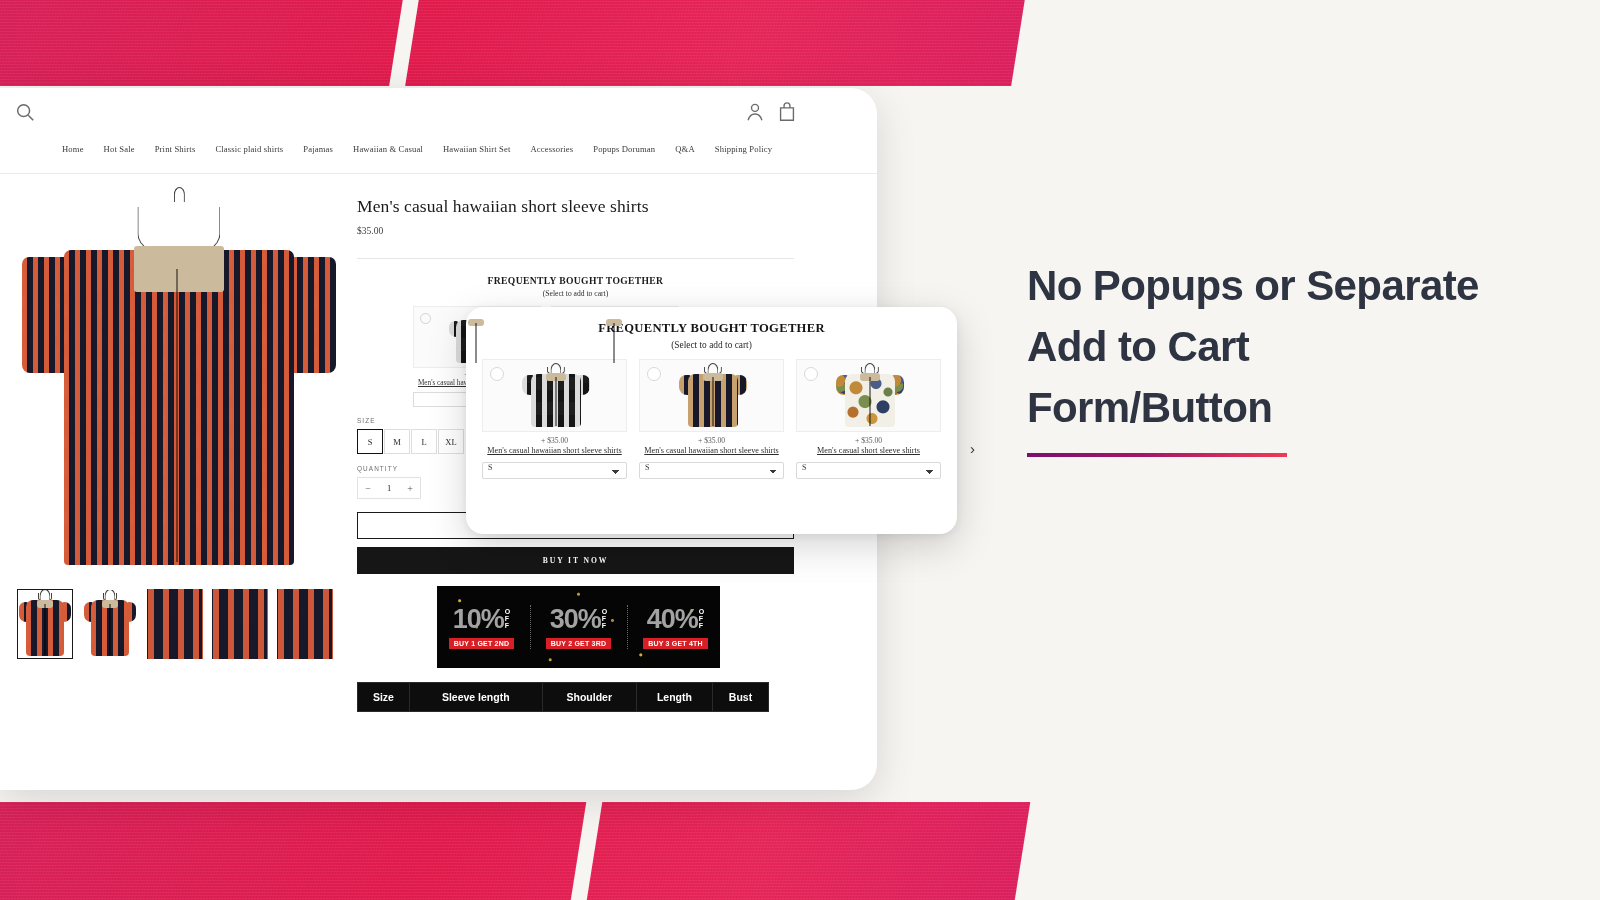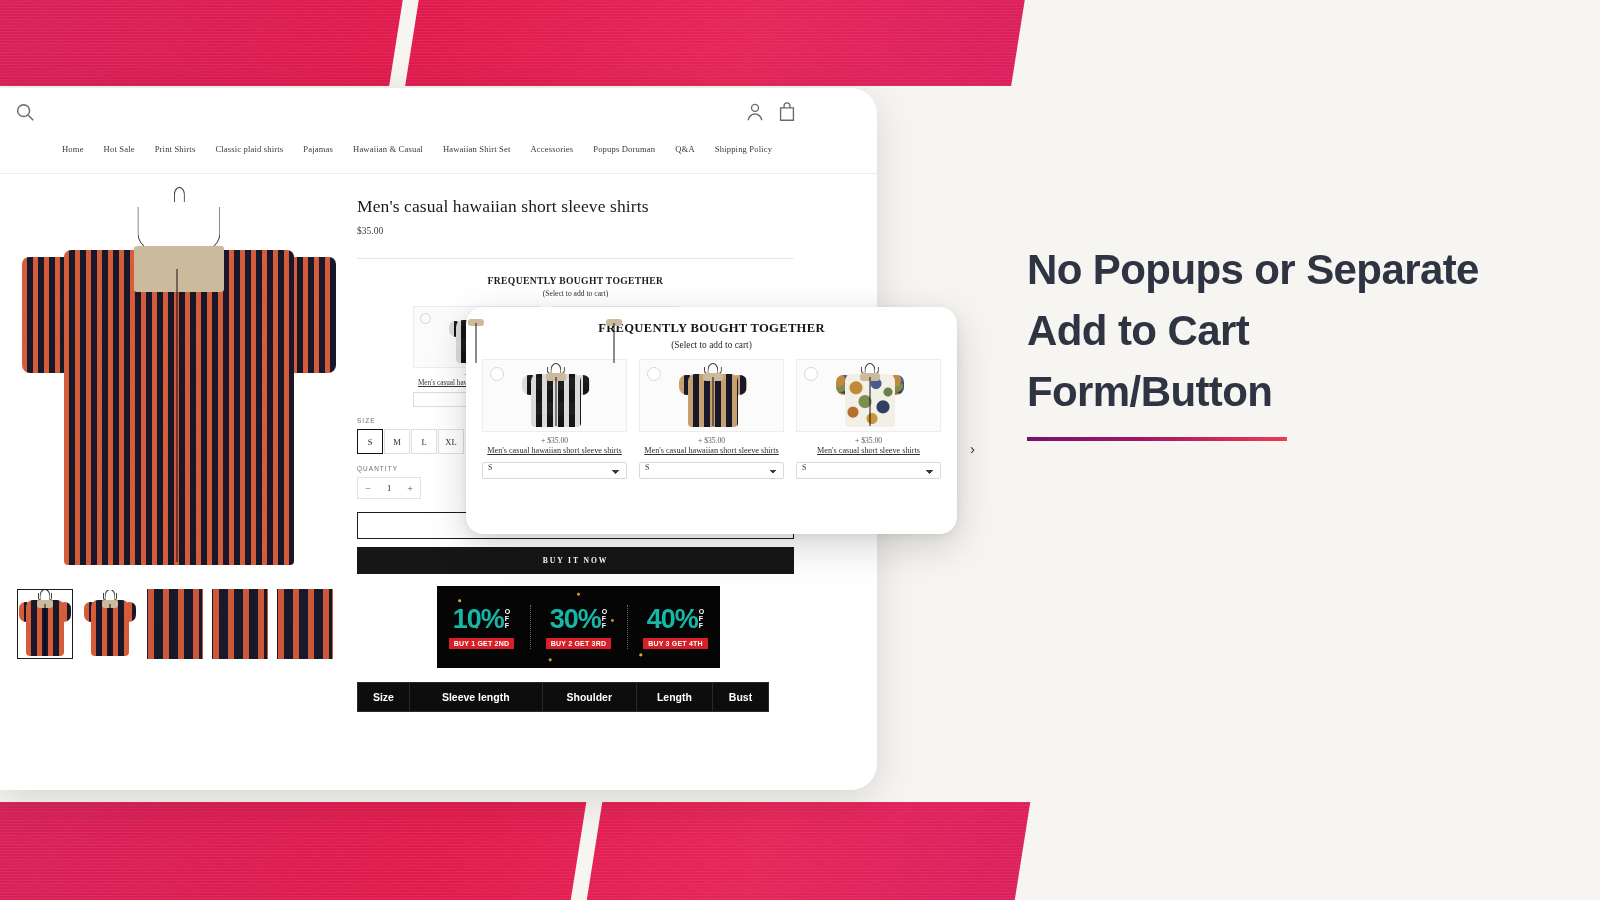--- a/index.html
+++ b/index.html
@@ -205,21 +205,21 @@
       radial-gradient(circle at 72% 84%, #d8a93a 0 1px, transparent 2px),
       radial-gradient(circle at 90% 30%, #c79a30 0 1px, transparent 2px),
       radial-gradient(circle at 40% 90%, #c79a30 0 1px, transparent 2px),
       radial-gradient(circle at 62% 42%, #b8882a 0 1px, transparent 2px),
       radial-gradient(circle at 14% 50%, #b8882a 0 1px, transparent 2px);
   }
   .promo-tier { position: relative; display: flex; flex-direction: column; align-items: center; width: 88px; }
   .promo-pct-wrap { display: flex; align-items: flex-start; }
   .promo-pct {
     font-family: "Liberation Sans", sans-serif; font-weight: bold;
-    font-size: 27px; color: #14b8a6; line-height: 1; letter-spacing: -1px;
+    font-size: 27px; color: #a3a3a3; line-height: 1; letter-spacing: -1px;
   }
   .promo-off {
     font-family: "Liberation Sans", sans-serif; font-weight: bold;
     font-size: 7px; color: #fff; line-height: 1.05; margin-left: 1px; margin-top: 2px;
   }
   .promo-tag {
     margin-top: 5px; background: #d81f26; color: #fff;
     font-family: "Liberation Sans", sans-serif; font-weight: bold;
     font-size: 7px; letter-spacing: .2px; padding: 2px 5px; white-space: nowrap;
   }
@@ -279,21 +279,21 @@
     background-position: calc(100% - 10px) 7px, calc(100% - 6px) 7px;
     background-size: 4px 4px, 4px 4px;
     background-repeat: no-repeat;
   }
   .pop-arrow {
     position: absolute; right: -18px; top: 133px;
     font-size: 15px; color: #333; font-family: "Liberation Sans", sans-serif;
   }
 
   
-  .promo-col { position: absolute; left: 1027px; top: 240px; width: 470px; }
+  .promo-col { position: absolute; left: 1027px; top: 256px; width: 470px; }
   .promo-head {
     font-family: "Liberation Sans", sans-serif; font-weight: bold;
     font-size: 42px; line-height: 1.45; color: #2e3442; letter-spacing: -.6px;
   }
   .promo-line {
     width: 260px; height: 4px; margin: 14px 0 20px 0;
     background: linear-gradient(90deg, #7b0f6e 0%, #a31766 45%, #ef3a52 100%);
   }
   .promo-body {
     font-family: "Liberation Sans", sans-serif; font-weight: normal;

